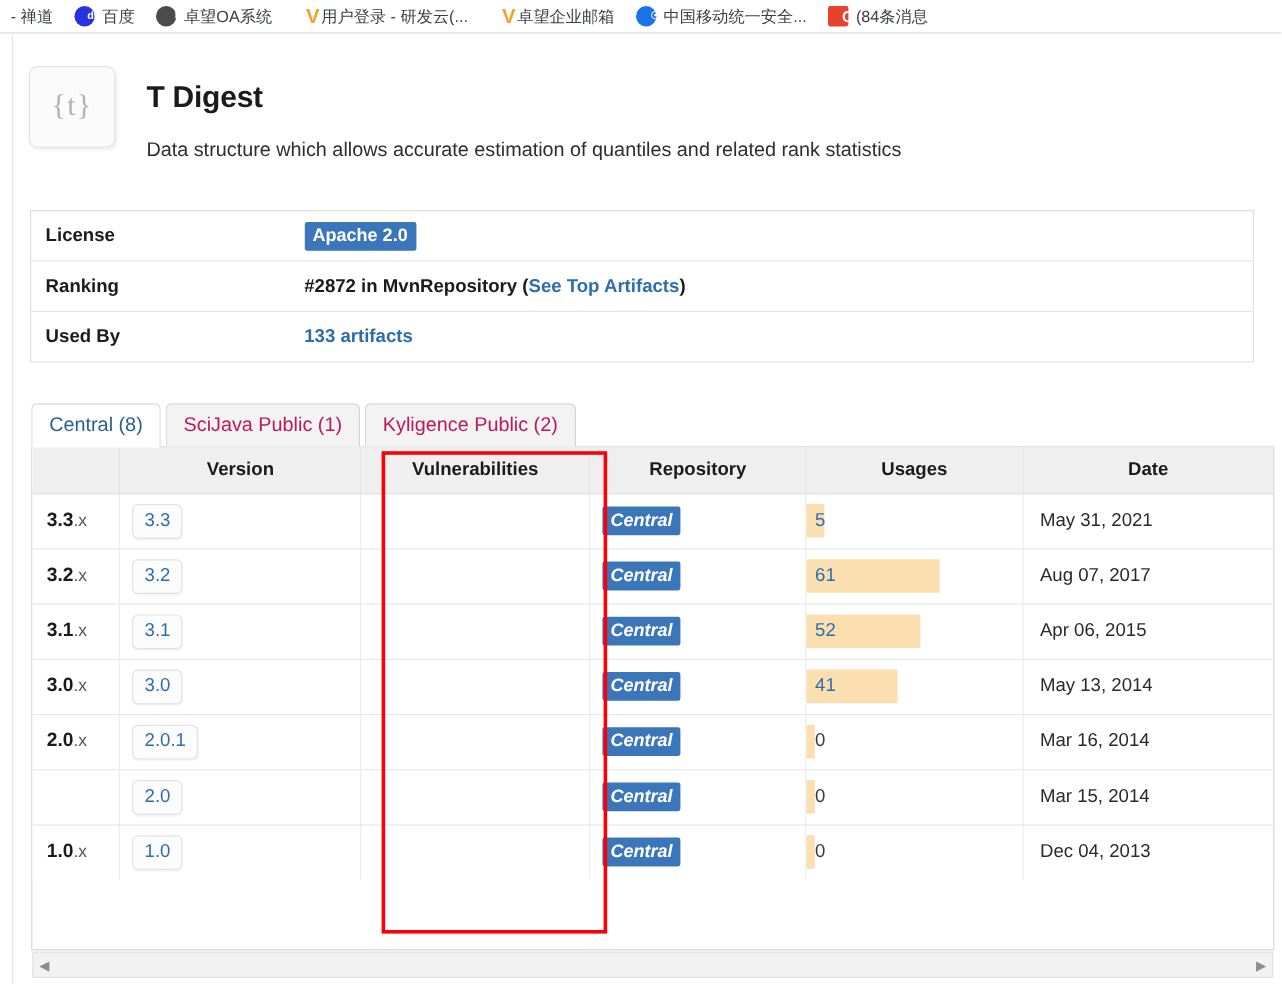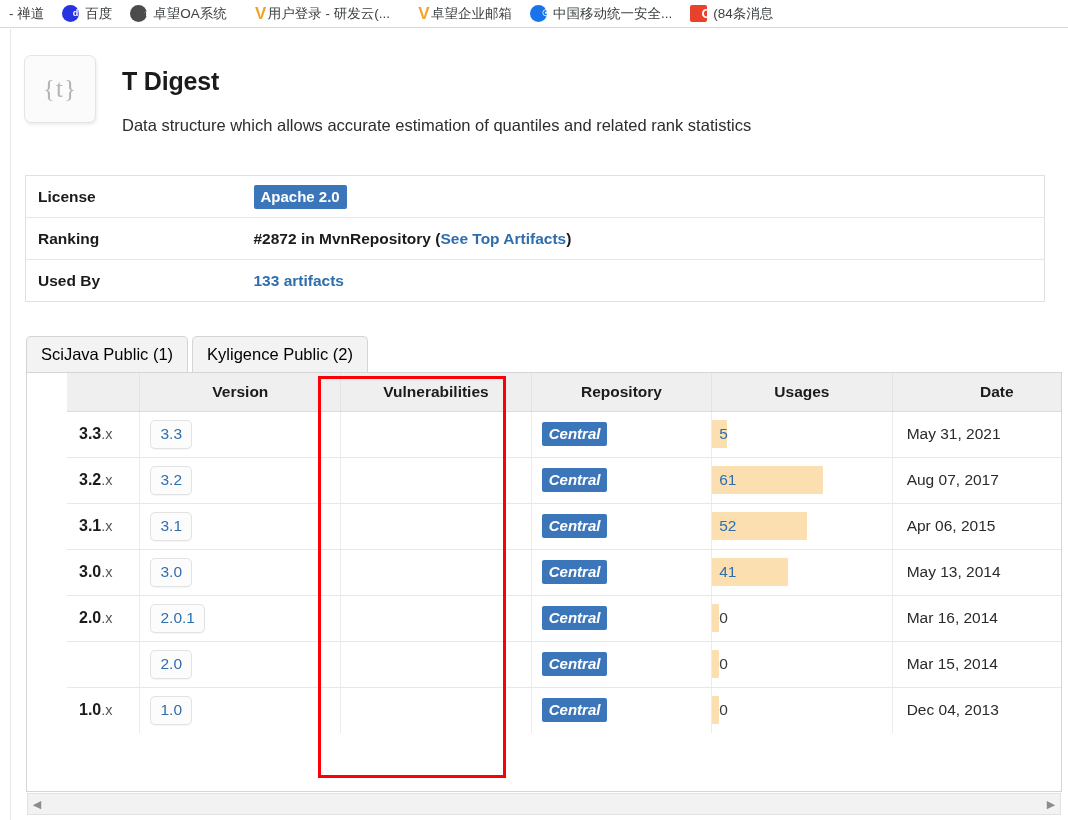--- a/index.html
+++ b/index.html
@@ -154,21 +154,21 @@
     gap: 4px;
     z-index: 5;
   }
   .tab {
     border: 1px solid #d5d5d5;
     border-bottom: none;
     border-radius: 5px 5px 0 0;
     background: #f3f3f3;
     padding: 8px 14px 9px 14px;
     font-size: 16.5px;
-    color: #000000;
+    color: #be185d;
     line-height: 1.1;
   }
   .tab.active {
     background: #ffffff;
     color: #2a5f96;
     position: relative;
     z-index: 6;
   }
   .tab.active::after {
     content: "";
@@ -180,21 +180,20 @@
 
   
   #tab-panel {
     position: absolute;
     left: 26px; top: 343px;
     width: 1036px;
     height: 420px;
     background: #fff;
     border: 1px solid #d5d5d5;
     overflow: hidden;
-    padding-left: 40px;
   }
   #version-table {
     width: 1034px;
     border-collapse: collapse;
     table-layout: fixed;
     background: #fff;
   }
   #version-table th {
     background: #efefef;
     height: 38px;
@@ -360,20 +359,21 @@
           <td class="info-val"><span>#2872 in MvnRepository (</span><span class="link">See Top Artifacts</span><span>)</span></td>
         </tr>
         <tr>
           <td class="info-key">Used By</td>
           <td class="info-val"><span class="link-plain">133 artifacts</span></td>
         </tr>
       </tbody>
   </table>
 
   <div id="tabs">
+      <div class="tab active">Central (8)</div>
       <div class="tab">SciJava Public (1)</div>
       <div class="tab">Kyligence Public (2)</div>
     </div>
 
   <div id="tab-panel">
     <table id="version-table">
       <thead>
           <tr id="version-head">
             <th class="col-major"></th>
             <th class="col-ver">Version</th>

